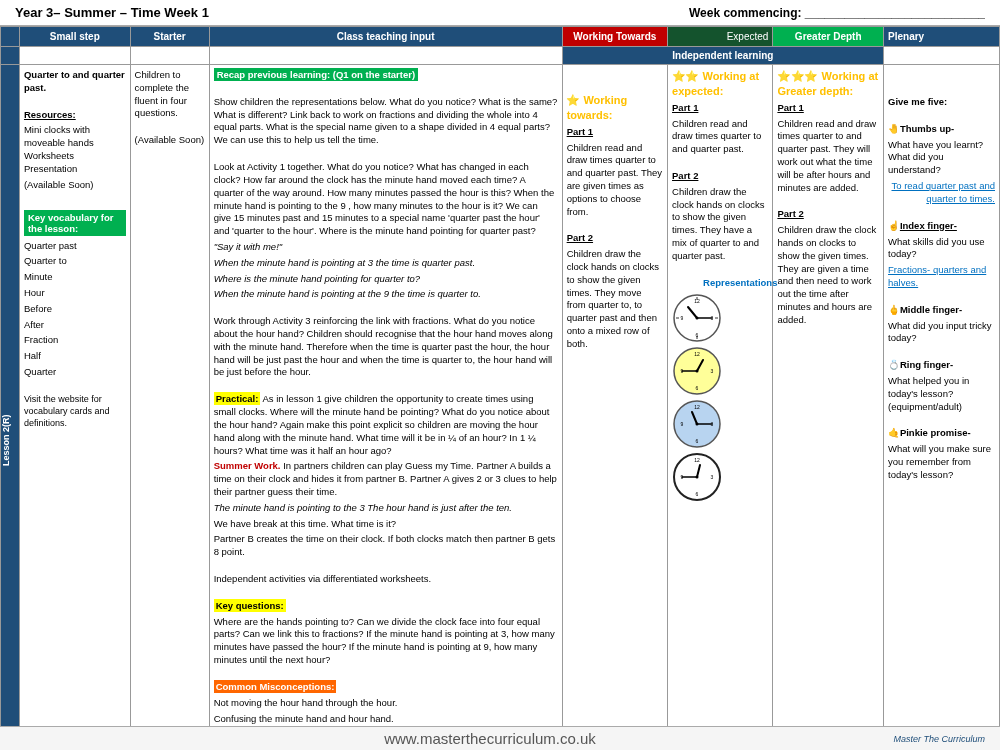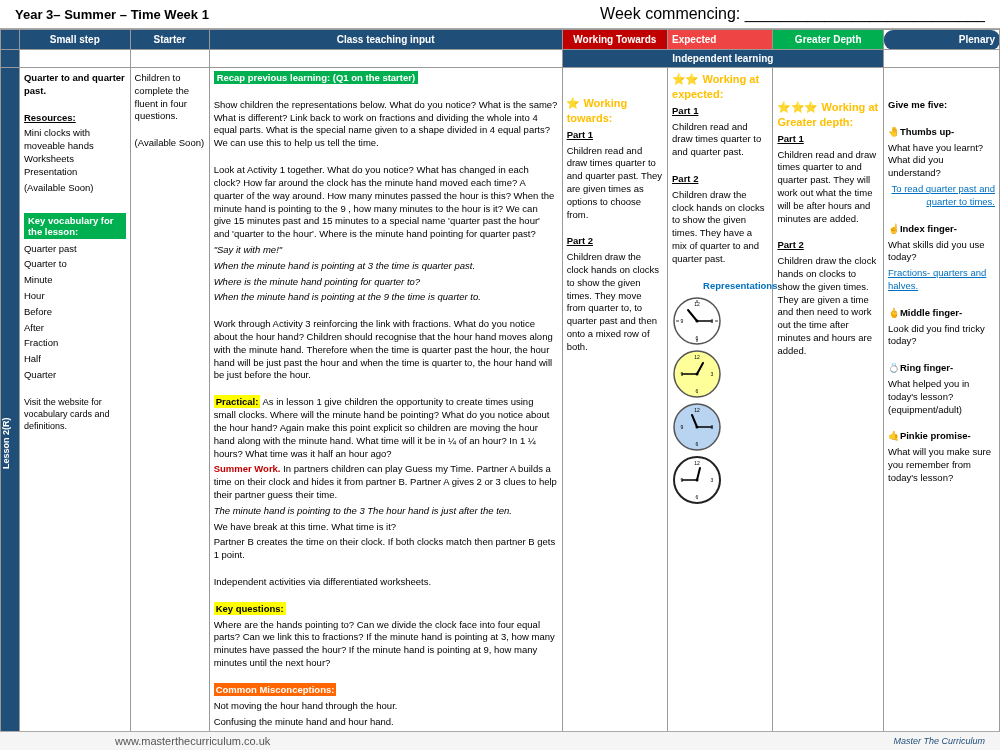--- a/index.html
+++ b/index.html
@@ -3,39 +3,39 @@
   <meta charset="utf-8">
   <style>
     * { box-sizing: border-box; margin: 0; padding: 0; }
     body { font-family: Arial, sans-serif; font-size: 11px; background: #fff; width: 1000px; height: 750px; overflow: hidden; }
 
     .main-table { width: 100%; border-collapse: collapse; table-layout: fixed; }
     .main-table td, .main-table th { border: 1px solid #999; vertical-align: top; padding: 4px; font-size: 10px; }
 
     
     .col-header { background: #1f4e79; color: white; text-align: center; font-weight: bold; padding: 5px 3px; font-size: 10px; }
-    .col-header-plenary { background: #1f4e79; color: white; text-align: right; font-weight: bold; padding: 5px 3px; font-size: 10px; border-radius: 9px; }
+    .col-header-plenary { background: #1f4e79; color: white; text-align: left; font-weight: bold; padding: 5px 3px; font-size: 10px; }
 
     
     .sub-header-wt { background: #c00000; color: white; text-align: center; font-weight: bold; padding: 4px 2px; font-size: 10px; }
-    .sub-header-exp { background: #ef4444; color: white; text-align: left; font-weight: bold; padding: 4px 2px; font-size: 10px; }
+    .sub-header-exp { background: #14532d; color: white; text-align: right; font-weight: normal; padding: 4px 2px; font-size: 10px; }
     .sub-header-gd { background: #00b050; color: white; text-align: center; font-weight: bold; padding: 4px 2px; font-size: 10px; }
     .bold { font-weight: bold; }
     .underline { text-decoration: underline; }
 
     p { margin-bottom: 3px; line-height: 1.35; }
   </style>
 </head>
 <body>
 
 <div style="display:flex; flex-direction:column; height:750px;">
 
   <div style="display:flex; justify-content:space-between; align-items:center; padding:5px 15px; border-bottom:1px solid #aaa;">
     <span style="font-size:13px; font-weight:bold;">Year 3– Summer – Time Week 1</span>
-    <span style="font-size:16px;">Week commencing: ___________________________</span>
+    <span style="font-size:12px;font-weight:bold;">Week commencing: ___________________________</span>
   </div>
 
   <div style="flex:1; overflow:hidden; display:flex; flex-direction:column;">
     <table class="main-table" style="height:100%;">
 
       <colgroup>
         <col style="width:18px;">
         <col style="width:105px;">
         <col style="width:75px;">
         <col style="width:335px;">
@@ -110,21 +110,21 @@
             <p style="font-style:italic;">When the minute hand is pointing at 3 the time is quarter past.</p>
             <p style="font-style:italic;">Where is the minute hand pointing for quarter to?</p>
             <p style="font-style:italic;">When the minute hand is pointing at the 9 the time is quarter to.</p>
             <br>
             <p>Work through Activity 3 reinforcing the link with fractions.  What do you notice about the hour hand? Children should recognise that the hour hand moves along with the minute hand. Therefore when the time is quarter past the hour, the hour hand will be just past the hour and when the time is quarter to, the hour hand will be just before the hour.</p>
             <br>
             <p><span style="background:#ffff00; color:black; font-weight:bold; padding:1px 2px;">Practical:</span> <span>As in lesson 1 give children the opportunity to create times using small clocks. Where will the minute hand be pointing?  What do you notice about the hour hand? Again make this point explicit so children are moving the hour hand along with the minute hand.  What time will it be in ¼ of an hour? In 1 ¼ hours?  What time was it half an hour ago?</span></p>
             <p><span style="color:#c00000; font-weight:bold;">Summer Work.</span> <span>In partners children can play Guess my Time. Partner A builds a time on their clock and hides it from partner B. Partner A gives 2 or 3 clues to help their partner guess their time.</span></p>
             <p style="font-style:italic;">The minute hand is pointing to the 3  The hour hand is just after the ten.</p>
             <p style="">We have break  at this time. What time is it?</p>
-            <p>Partner B creates the time on their clock. If both clocks match then partner B gets 1 point.</p>
+            <p>Partner B creates the time on their clock. If both clocks match then partner B gets 8 point.</p>
             <br>
             <p>Independent activities via differentiated worksheets.</p>
             <br>
             <p><span style="background:#ffff00; color:black; font-weight:bold; padding:1px 2px;">Key questions:</span></p>
             <p>Where are the hands pointing to? Can we divide the clock face into four equal parts? Can we link this to fractions? If the minute hand is pointing at 3, how many minutes have passed the hour?  If the minute hand is pointing at 9, how many minutes until the next hour?</p>
             <br>
             <p><span style="background:#ff6600; color:white; font-weight:bold; padding:1px 2px;">Common Misconceptions:</span></p>
             <p>Not moving the hour hand through the hour.</p>
             <p>Confusing the minute hand  and hour hand.</p>
             <p>Confusing 'past' and 'to'.</p>
@@ -201,52 +201,52 @@
                 <text x="25" y="44" font-size="5" text-anchor="middle">6</text>
                 <text x="10" y="27" font-size="5" text-anchor="middle">9</text>
                 <line x1="25" y1="25" x2="10" y2="25" stroke="#000" stroke-width="1.5" stroke-linecap="round"></line>
                 <line x1="25" y1="25" x2="28" y2="13" stroke="#000" stroke-width="2" stroke-linecap="round"></line>
                 <circle cx="25" cy="25" r="1.5" fill="#000"></circle>
               </svg>
             </div>
           </td>
 
           <td style="vertical-align:top; padding:4px; font-size:9.5px;">
-            <p style="color:#ffc000; font-size:11px;margin-top:28px;">⭐⭐⭐ <span style="font-weight:bold;">Working at Greater depth:</span></p>
+            <p style="color:#ffc000; font-size:11px;">⭐⭐⭐ <span style="font-weight:bold;">Working at Greater depth:</span></p>
             <p style="text-decoration:underline; font-weight:bold;">Part 1</p>
             <p>Children read and draw times quarter to and quarter past.  They will work out what the time will be after hours and minutes are added.</p>
             <br>
             <p style="text-decoration:underline; font-weight:bold;">Part 2</p>
             <p>Children draw the clock hands on clocks to show the given times. They are given a time and then need to work out the time after minutes and hours are added.</p>
           </td>
 
           <td style="vertical-align:top; padding:4px; font-size:9.5px;">
             <p style="font-weight:bold;margin-top:27px;">Give me five:</p>
             <br>
             <p>🤚<span style="font-weight:bold;">Thumbs up-</span></p>
             <p>What have you learnt? What did you understand?</p>
             <p style="color:#0070c0; text-decoration:underline;text-align:right;">To read quarter past and quarter to times.</p>
             <br>
-            <p>☝<span style="font-weight:bold;">Index finger-</span></p>
+            <p>☝<span style="font-weight:bold;text-decoration:underline;">Index finger-</span></p>
             <p>What skills did you use today?</p>
             <p style="color:#0070c0; text-decoration:underline;">Fractions- quarters and halves.</p>
             <br>
             <p>🖕<span style="font-weight:bold;">Middle finger-</span></p>
-            <p>Look did you find tricky today?</p>
+            <p>What did you input tricky today?</p>
             <br>
             <p>💍<span style="font-weight:bold;">Ring finger-</span></p>
             <p>What helped you in today's lesson? (equipment/adult)</p>
             <br>
             <p>🤙<span style="font-weight:bold;">Pinkie promise-</span></p>
             <p>What will you make sure you remember from today's lesson?</p>
           </td>
         </tr>
       </tbody>
     </table>
   </div>
 
   <div style="display:flex; justify-content:space-between; align-items:center; padding:3px 15px; border-top:1px solid #aaa; background:#f5f5f5;">
     <div style="width:100px;"></div>
-    <span style="font-size:11px; color:#555; flex:1;">www.masterthecurriculum.co.uk</span>
+    <span style="font-size:15px; color:#555; text-align:center; flex:1;">www.masterthecurriculum.co.uk</span>
     <span style="font-size:9px; font-style:italic; color:#1f4e79; text-align:right; width:120px;">Master The Curriculum</span>
   </div>
 
 </div>
 
 </body></html>

